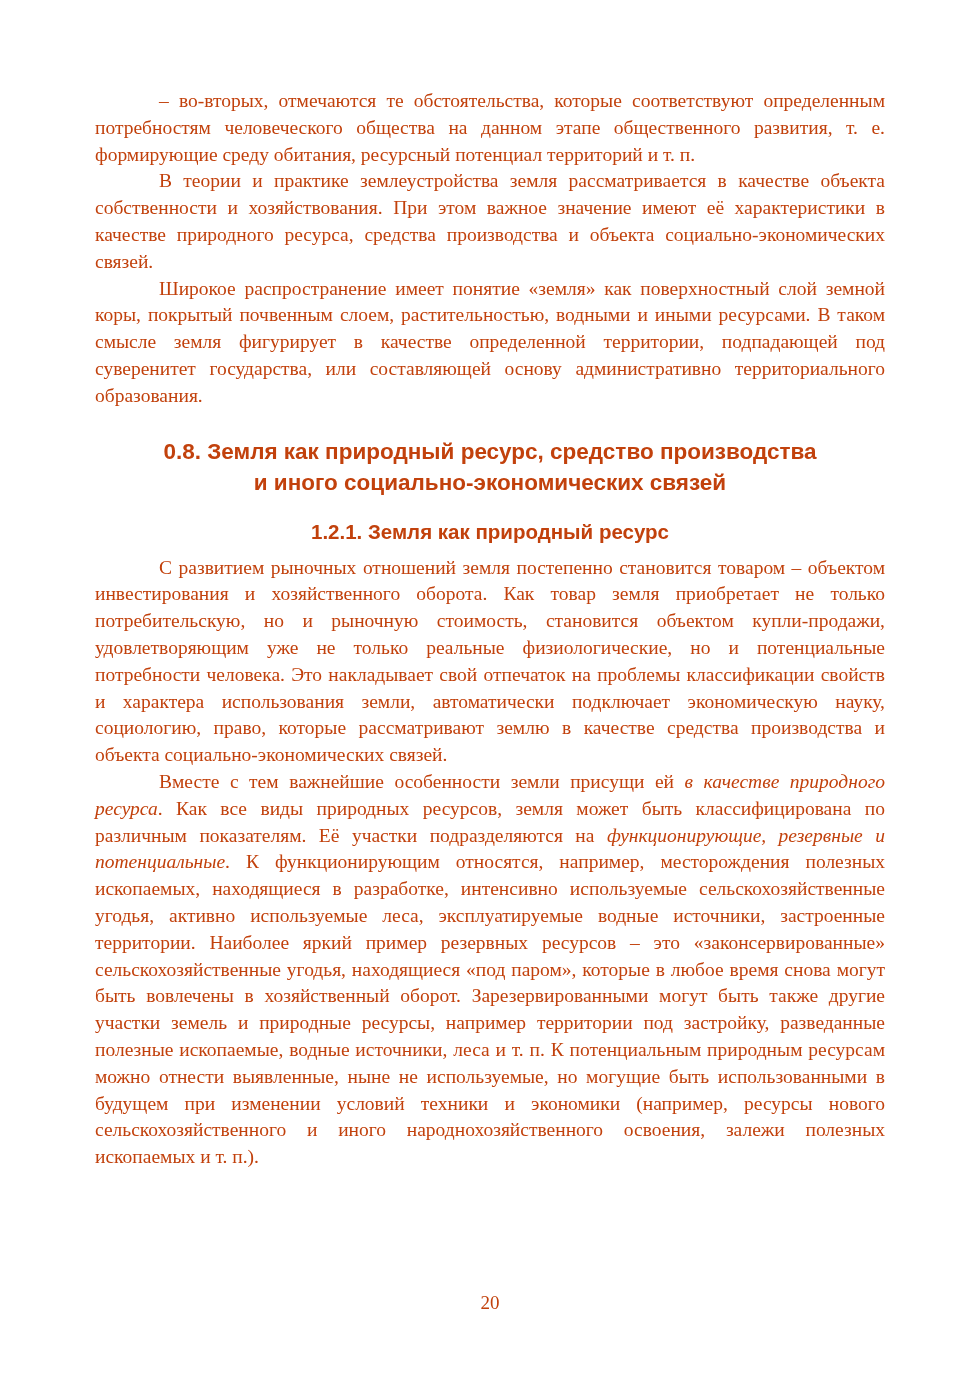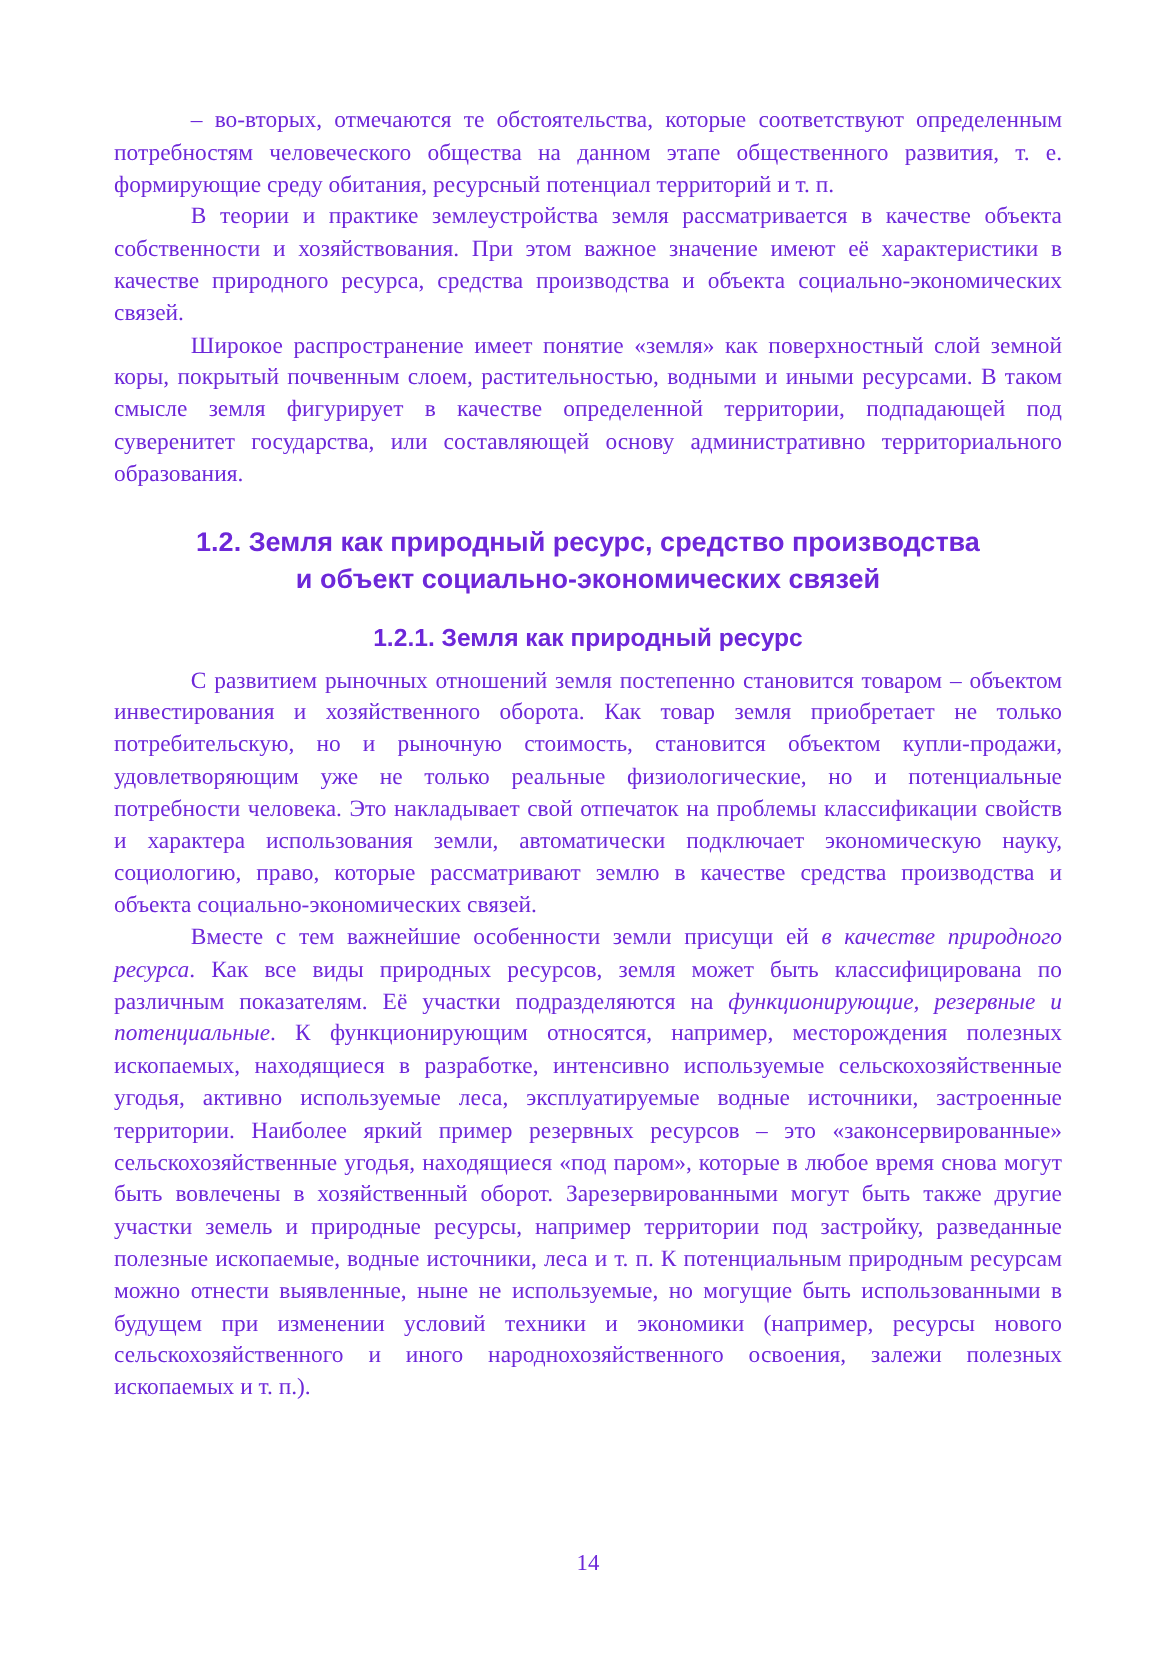--- a/index.html
+++ b/index.html
@@ -6,21 +6,21 @@
   html, body { margin: 0; padding: 0; }
   body { background: #ffffff; }
 
   .page {
     position: relative;
     width: 980px;
     height: 1386px;
     margin: 0 auto;
     background: #ffffff;
     font-family: "Liberation Serif", "DejaVu Serif", serif;
-    color: #6d28d9;
+    color: #c2410c;
     overflow: hidden;
   }
 
   .content {
     position: absolute;
     top: 88px;
     left: 95px;
     width: 790px;
   }
 
@@ -66,24 +66,24 @@
 
 <div class="page">
   <div class="content">
 
     <p class="body-par">– во-вторых, отмечаются те обстоятельства, которые соответствуют определенным потребностям человеческого общества на данном этапе общественного развития, т. е. формирующие среду обитания, ресурсный потенциал территорий и т. п.</p>
 
     <p class="body-par">В теории и практике землеустройства земля рассматривается в качестве объекта собственности и хозяйствования. При этом важное значение имеют её характеристики в качестве природного ресурса, средства производства и объекта социально-экономических связей.</p>
 
     <p class="body-par">Широкое распространение имеет понятие «земля» как поверхностный слой земной коры, покрытый почвенным слоем, растительностью, водными и иными ресурсами. В таком смысле земля фигурирует в качестве определенной территории, подпадающей под суверенитет государства, или составляющей основу административно территориального образования.</p>
 
-    <h2 class="heading"><span>1.2. Земля как природный ресурс, средство производства</span><br><span>и объект социально-экономических связей</span></h2>
+    <h2 class="heading"><span>0.8. Земля как природный ресурс, средство производства</span><br><span>и иного социально-экономических связей</span></h2>
 
     <h3 class="subheading">1.2.1. Земля как природный ресурс</h3>
 
     <p class="body-par">С развитием рыночных отношений земля постепенно становится товаром – объектом инвестирования и хозяйственного оборота. Как товар земля приобретает не только потребительскую, но и рыночную стоимость, становится объектом купли-продажи, удовлетворяющим уже не только реальные физиологические, но и потенциальные потребности человека. Это накладывает свой отпечаток на проблемы классификации свойств и характера использования земли, автоматически подключает экономическую науку, социологию, право, которые рассматривают землю в качестве средства производства и объекта социально-экономических связей.</p>
 
     <p class="body-par"><span>Вместе с тем важнейшие особенности земли присущи ей </span><em>в качестве природного ресурса</em><span>. Как все виды природных ресурсов, земля может быть классифицирована по различным показателям. Её участки подразделяются на </span><em>функционирующие, резервные и потенциальные</em><span>. К функционирующим относятся, например, месторождения полезных ископаемых, находящиеся в разработке, интенсивно используемые сельскохозяйственные угодья, активно используемые леса, эксплуатируемые водные источники, застроенные территории. Наиболее яркий пример резервных ресурсов – это «законсервированные» сельскохозяйственные угодья, находящиеся «под паром», которые в любое время снова могут быть вовлечены в хозяйственный оборот. Зарезервированными могут быть также другие участки земель и природные ресурсы, например территории под застройку, разведанные полезные ископаемые, водные источники, леса и т. п. К потенциальным природным ресурсам можно отнести выявленные, ныне не используемые, но могущие быть использованными в будущем при изменении условий техники и экономики (например, ресурсы нового сельскохозяйственного и иного народнохозяйственного освоения, залежи полезных ископаемых и т. п.).</span></p>
 
   </div>
 
-  <div class="page-number">14</div>
+  <div class="page-number">20</div>
 </div>
 
 </body></html>

